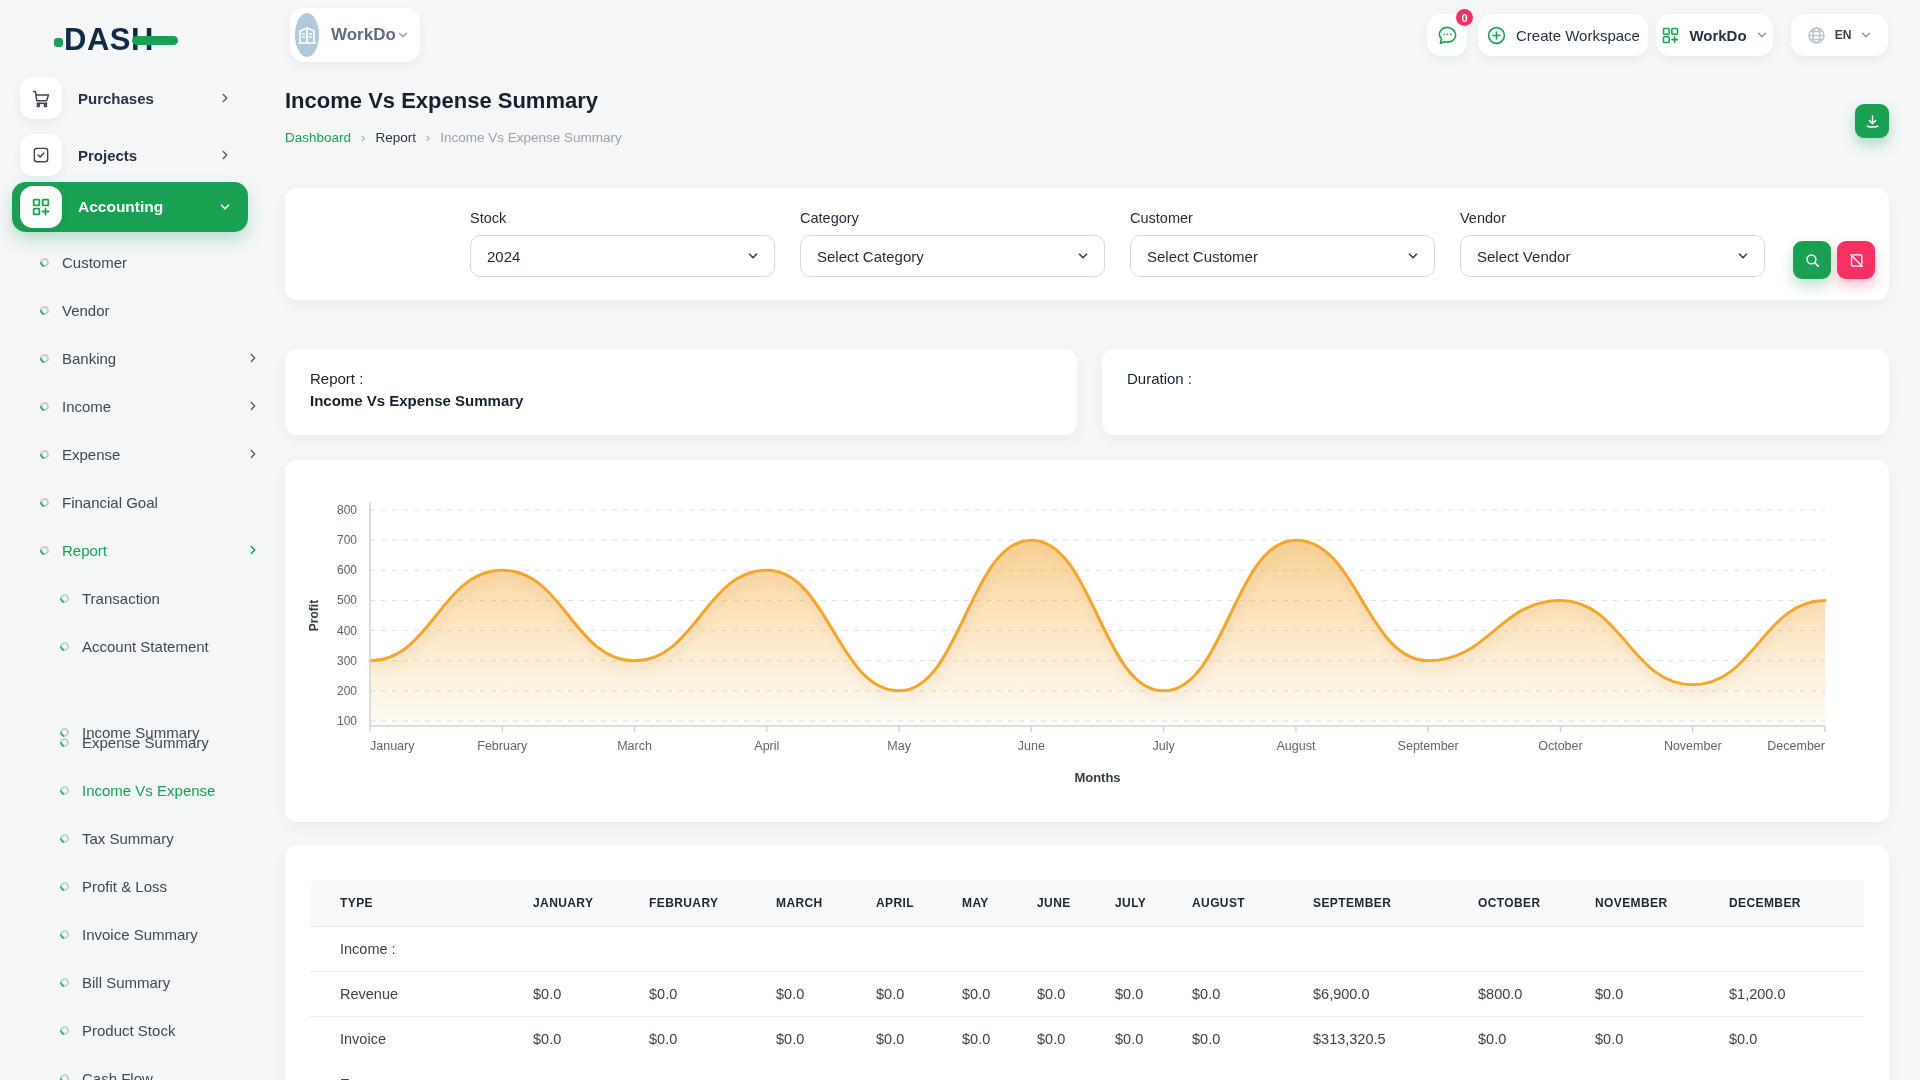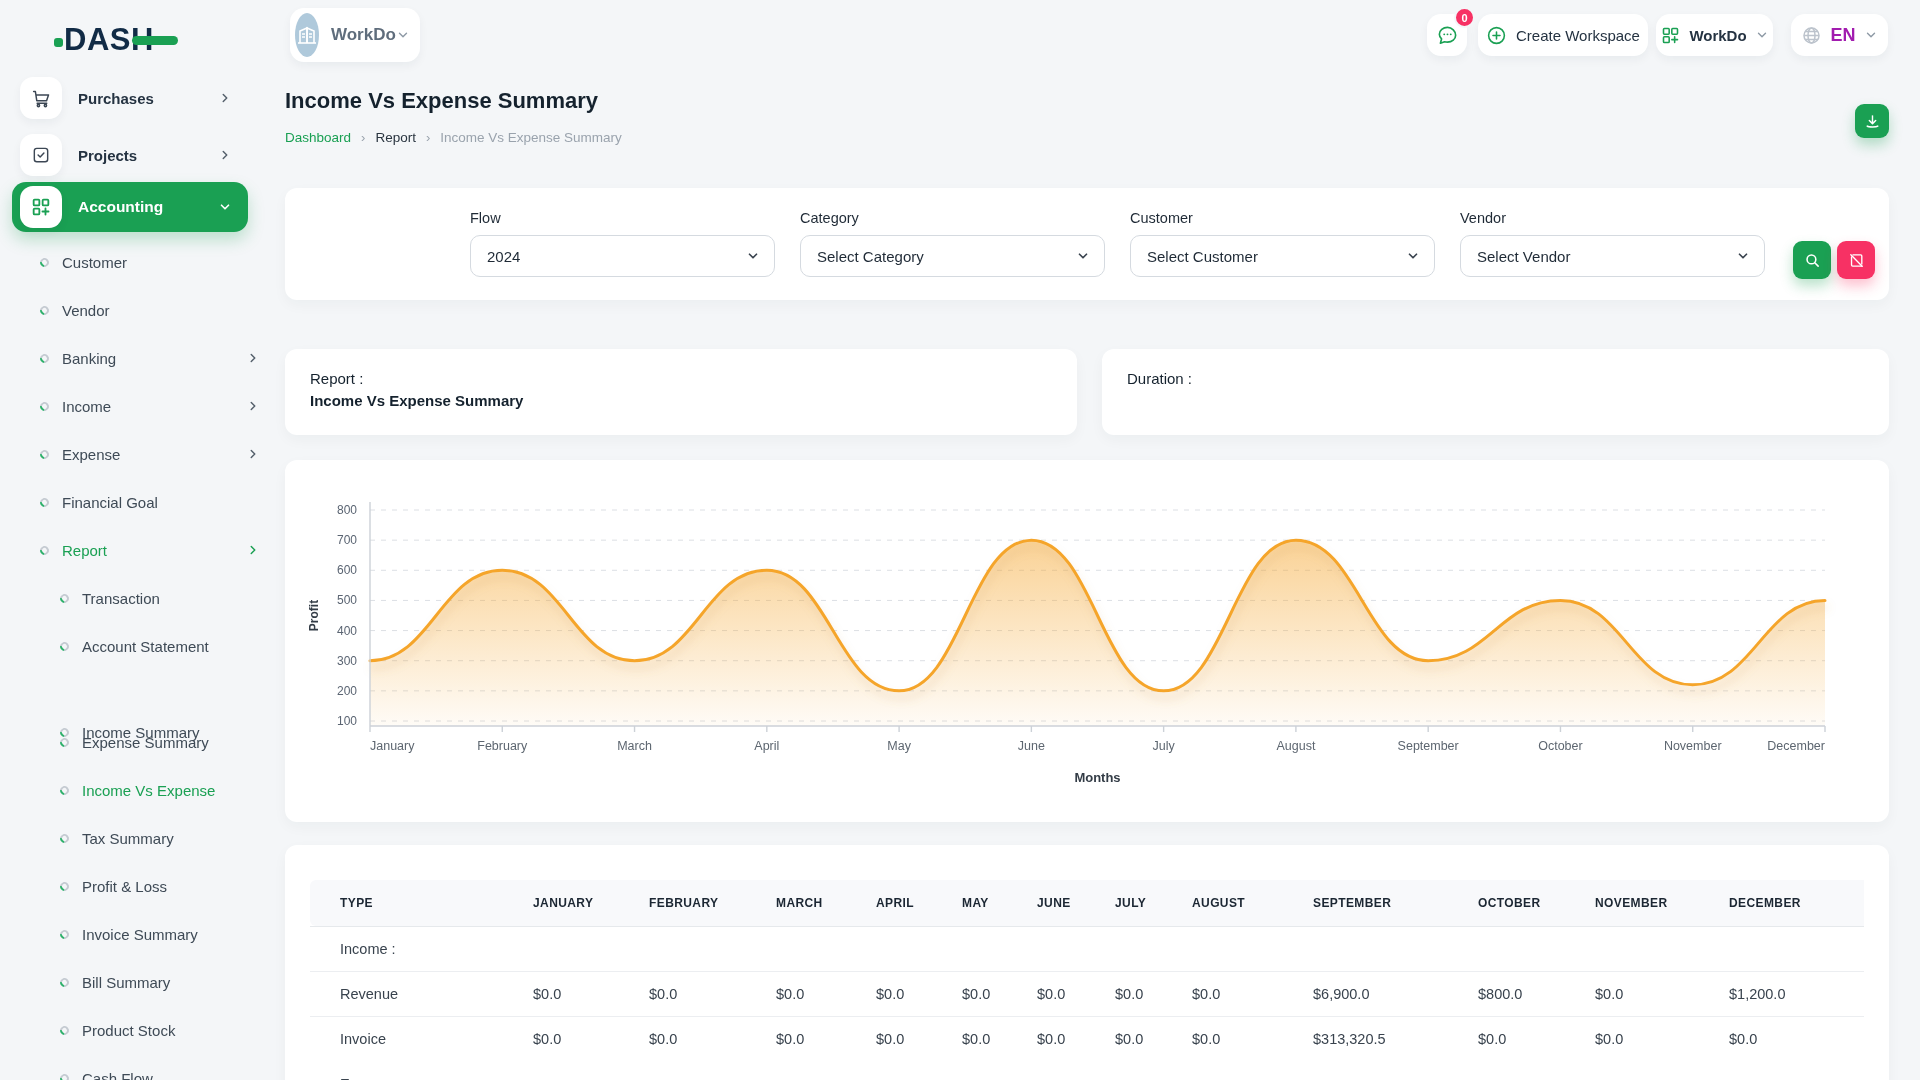--- a/index.html
+++ b/index.html
@@ -39,21 +39,21 @@
   .ws-name { margin-left:12px; font-size:17px; font-weight:600; color:#5f6d7c; }
   .ws-chev { margin-left:auto; display:flex; }
   .chat-pill { left:1167px; top:14px; width:40px; height:42px; justify-content:center; }
   .chat-badge { position:absolute; top:-7px; right:-8px; min-width:21px; height:21px; border-radius:50%; background:#f73164;
     color:#fff; font-size:11px; font-weight:700; display:flex; align-items:center; justify-content:center; border:2px solid #f4f6f8; }
   .create-pill { left:1218px; top:14px; width:170px; height:42px; justify-content:center; gap:9px; }
   .create-label { font-size:15px; font-weight:500; color:#253342; }
   .menu-pill { left:1396px; top:14px; width:117px; height:42px; justify-content:center; gap:8px; }
   .menu-label { font-size:15px; font-weight:600; color:#253342; }
   .lang-pill { left:1531px; top:14px; width:97px; height:42px; justify-content:center; gap:8px; }
-  .lang-label { font-size:18px; font-weight:700; color:#a21caf; }
+  .lang-label { font-size:12px; font-weight:700; color:#404040; }
 
   
   .main { position:absolute; left:285px; top:70px; width:1604px; }
   .page-head { margin-top:18px; height:32px; position:relative; }
   .page-title { font-size:22px; font-weight:700; color:#15222e; }
   .download-btn { position:absolute; right:0; top:16px; width:34px; height:34px; border-radius:9px; background:#1aa053;
     box-shadow:0 7px 13px rgba(26,160,83,.3); display:flex; align-items:center; justify-content:center; cursor:pointer; }
   .breadcrumb { margin-top:7px; height:20px; display:flex; align-items:center; gap:10px; font-size:13.5px;text-align:center; }
   .bc-link { color:#1aa053; cursor:pointer; }
   .bc-mid { color:#2a3540; cursor:pointer; }
@@ -359,21 +359,21 @@
     <div class="icon-btn reset-btn">
       <svg width="17" height="17" viewBox="0 0 24 24">
           <g fill="none" stroke="#ffffff" stroke-width="1.9" stroke-linecap="round" stroke-linejoin="round">
             <path d="M7 4h11a1.5 1.5 0 0 1 1.5 1.5V17"></path>
             <path d="M19.5 20h-13A1.5 1.5 0 0 1 5 18.5V7"></path>
             <path d="M4 4l16 16"></path>
           </g>
         </svg>
     </div>
   <div class="filter-field" style="left: 185px;">
-        <div class="filter-label">Flow</div>
+        <div class="filter-label">Stock</div>
     <div class="filter-select">
       <span>2024</span>
       <span class="sel-chev">
             <svg class="chev-svg" viewBox="0 0 16 16">
               <path d="M4 6l4 4 4-4" fill="none" stroke="#39434e" stroke-width="1.9" stroke-linecap="round" stroke-linejoin="round"></path>
             </svg>
           </span>
     </div>
       </div>
       <div class="filter-field" style="left: 515px;">

